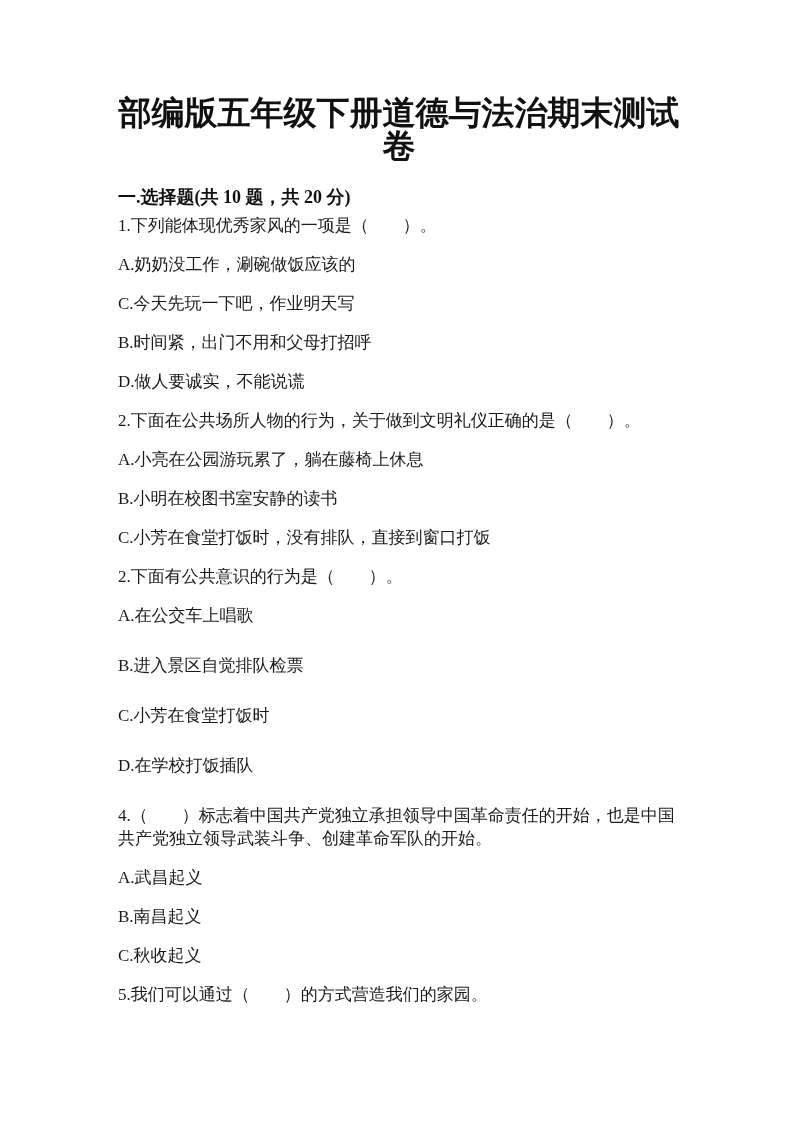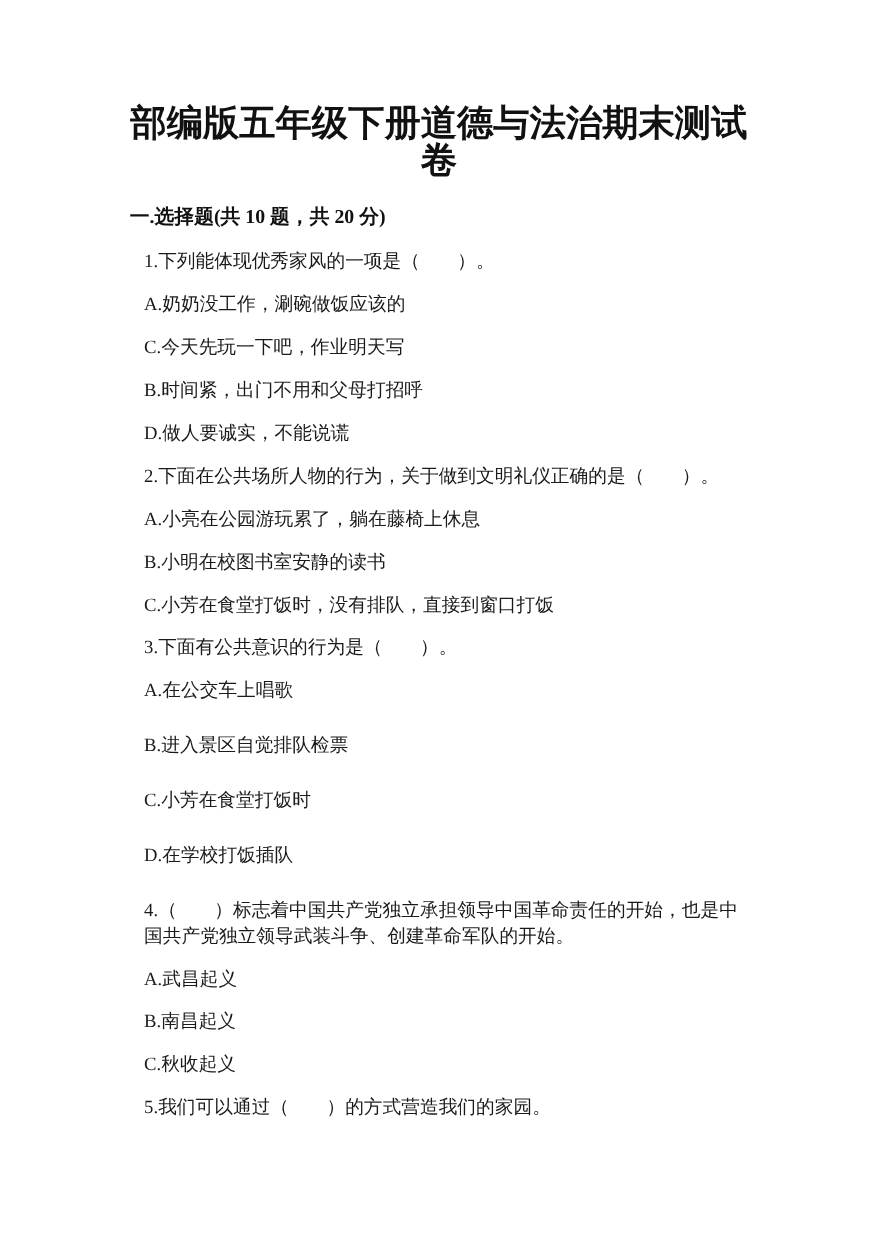--- a/index.html
+++ b/index.html
@@ -23,27 +23,27 @@
     line-height: 33px;
     font-weight: bold;
     text-align: center;
     margin: 0 0 22px 0;
     color: #111111;
   }
   .section-heading {
     font-size: 18px;
     line-height: 25px;
     font-weight: bold;
-    margin: 0 0 16px 0;
+    margin: 0 0 4px 0;
     color: #111111;
   }
   .line {
     font-size: 17px;
     line-height: 23px;
-    margin: 0 0 16px 13px;
+    margin: 0 0 16px 0;
     white-space: pre-wrap;
     word-break: break-all;
   }
   .line.sp {
     margin-bottom: 27px;
   }
 </style>
 </head>
 <body>
 
@@ -57,21 +57,21 @@
   <p class="line">A.奶奶没工作，涮碗做饭应该的</p>
   <p class="line">C.今天先玩一下吧，作业明天写</p>
   <p class="line">B.时间紧，出门不用和父母打招呼</p>
   <p class="line">D.做人要诚实，不能说谎</p>
 
   <p class="line">2.下面在公共场所人物的行为，关于做到文明礼仪正确的是（        ）。</p>
   <p class="line">A.小亮在公园游玩累了，躺在藤椅上休息</p>
   <p class="line">B.小明在校图书室安静的读书</p>
   <p class="line">C.小芳在食堂打饭时，没有排队，直接到窗口打饭</p>
 
-  <p class="line">3.下面有公共意识的行为是（        ）。</p>
+  <p class="line">2.下面有公共意识的行为是（        ）。</p>
   <p class="line sp">A.在公交车上唱歌</p>
   <p class="line sp">B.进入景区自觉排队检票</p>
   <p class="line sp">C.小芳在食堂打饭时</p>
   <p class="line sp">D.在学校打饭插队</p>
 
   <p class="line">4.（        ）标志着中国共产党独立承担领导中国革命责任的开始，也是中国共产党独立领导武装斗争、创建革命军队的开始。</p>
   <p class="line">A.武昌起义</p>
   <p class="line">B.南昌起义</p>
   <p class="line">C.秋收起义</p>
 

